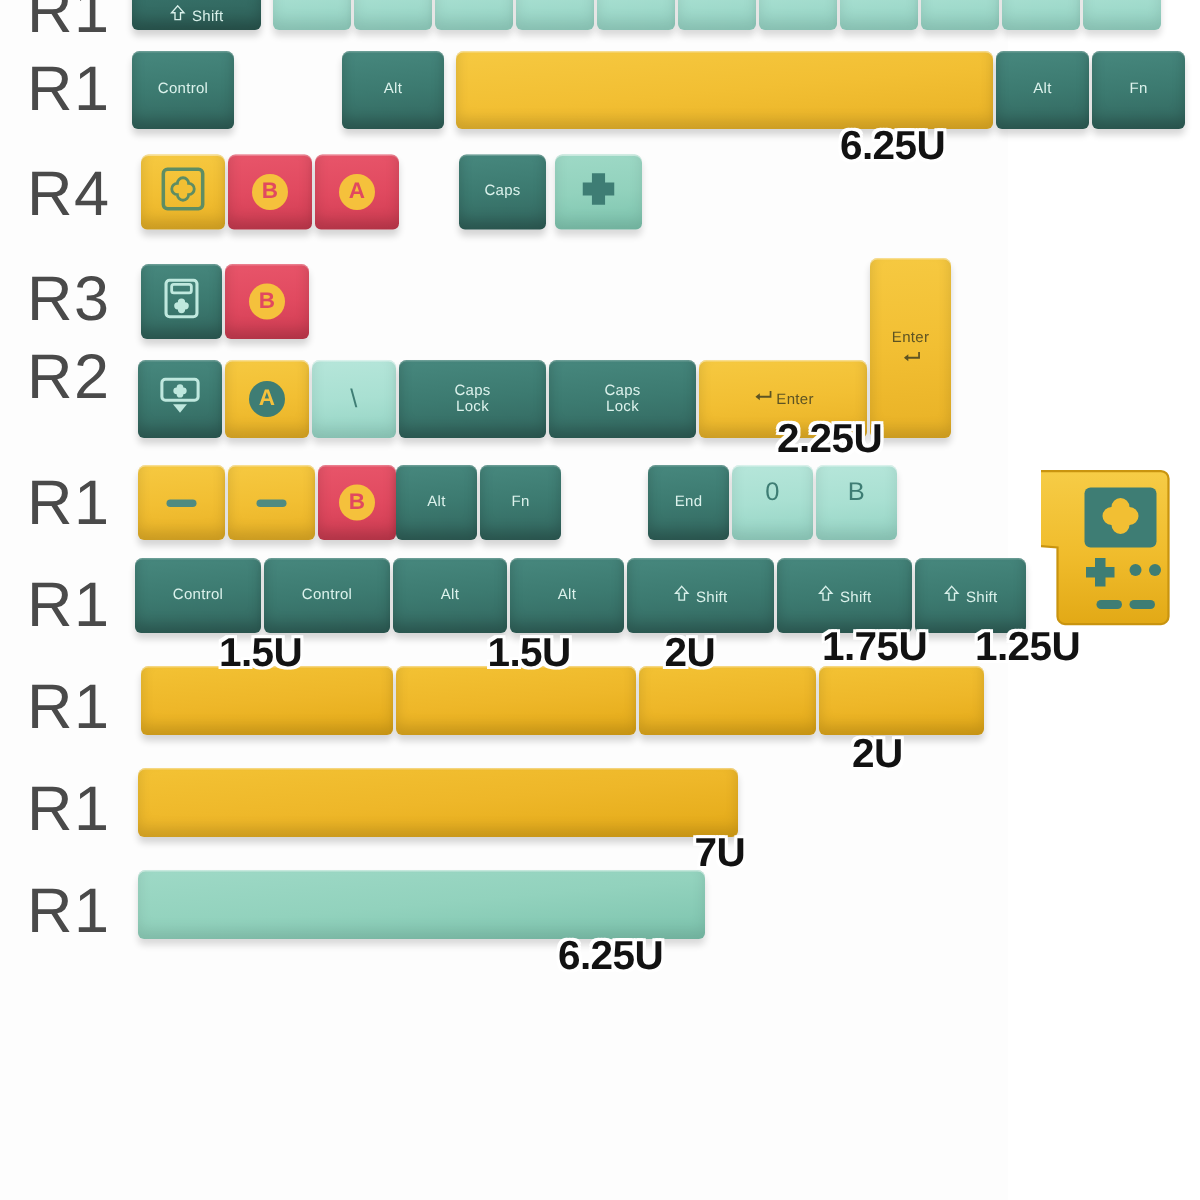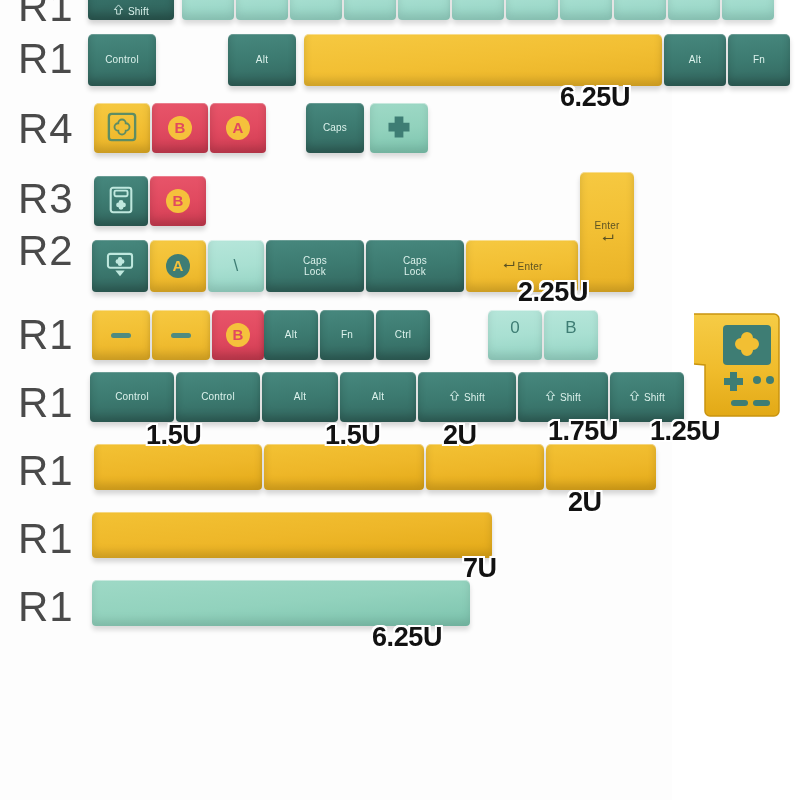--- a/index.html
+++ b/index.html
@@ -330,22 +330,22 @@
     <span class="badge badge-amber">
         <span>B</span>
       </span>
   </div>
   <div class="kc c-teal small-text" style="left:264px; top:310px; width:54px; height:50px;">
     <span class="lbl">Alt</span>
     </div>
   <div class="kc c-teal small-text" style="left:320px; top:310px; width:54px; height:50px;">
     <span class="lbl">Fn</span>
     </div>
-  <div class="kc c-teal small-text" style="left:376px; top:310px; width:54px; height:50px;">
-    <span class="lbl">Ctrl</span>
+  <div class="kc c-teal small-text" style="left:432px; top:310px; width:54px; height:50px;">
+    <span class="lbl">End</span>
     </div>
   <div class="kc c-mint" style="left:488px; top:310px; width:54px; height:50px; font-size:17px; align-items:flex-start; padding-top:8px;">
     <span class="lbl">0</span>
     </div>
   <div class="kc c-mint" style="left:544px; top:310px; width:54px; height:50px; font-size:17px; align-items:flex-start; padding-top:8px;">
     <span class="lbl">B</span>
     </div>
 
   <div id="gameboy-key" style="left:694px; top:308px; width:88px; height:112px;">
     <svg width="88" height="112" viewBox="0 0 88 112">

